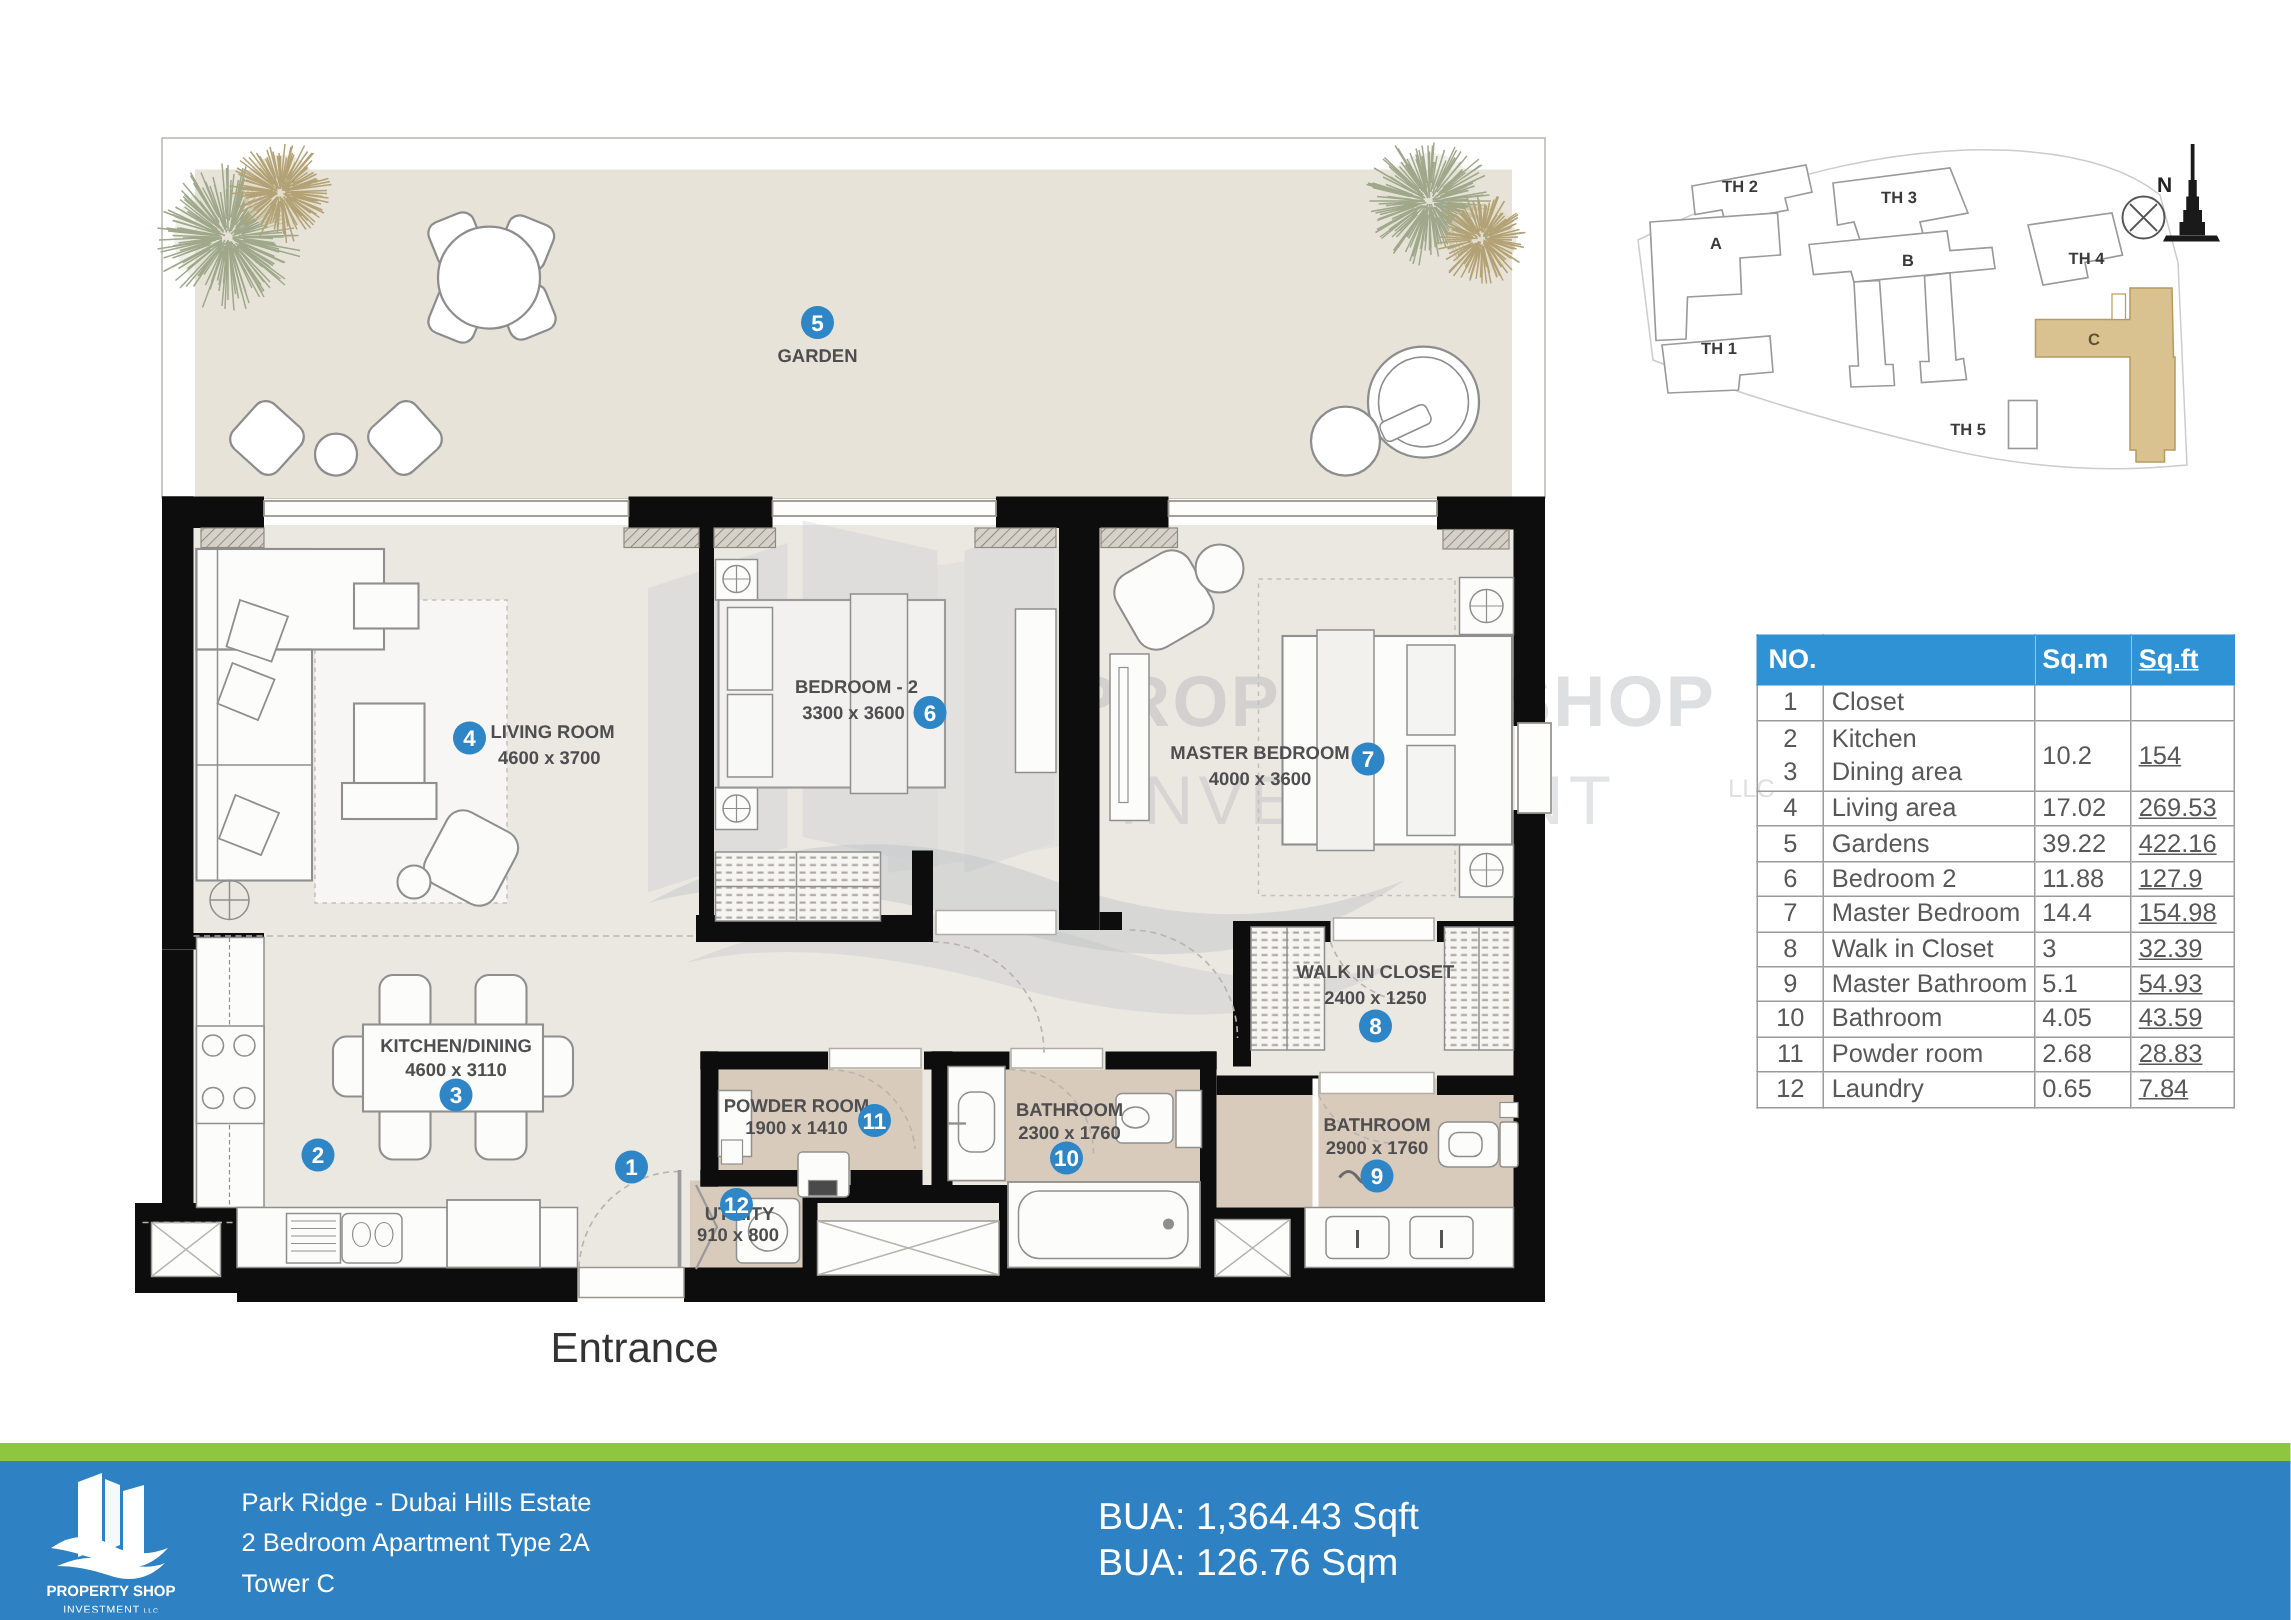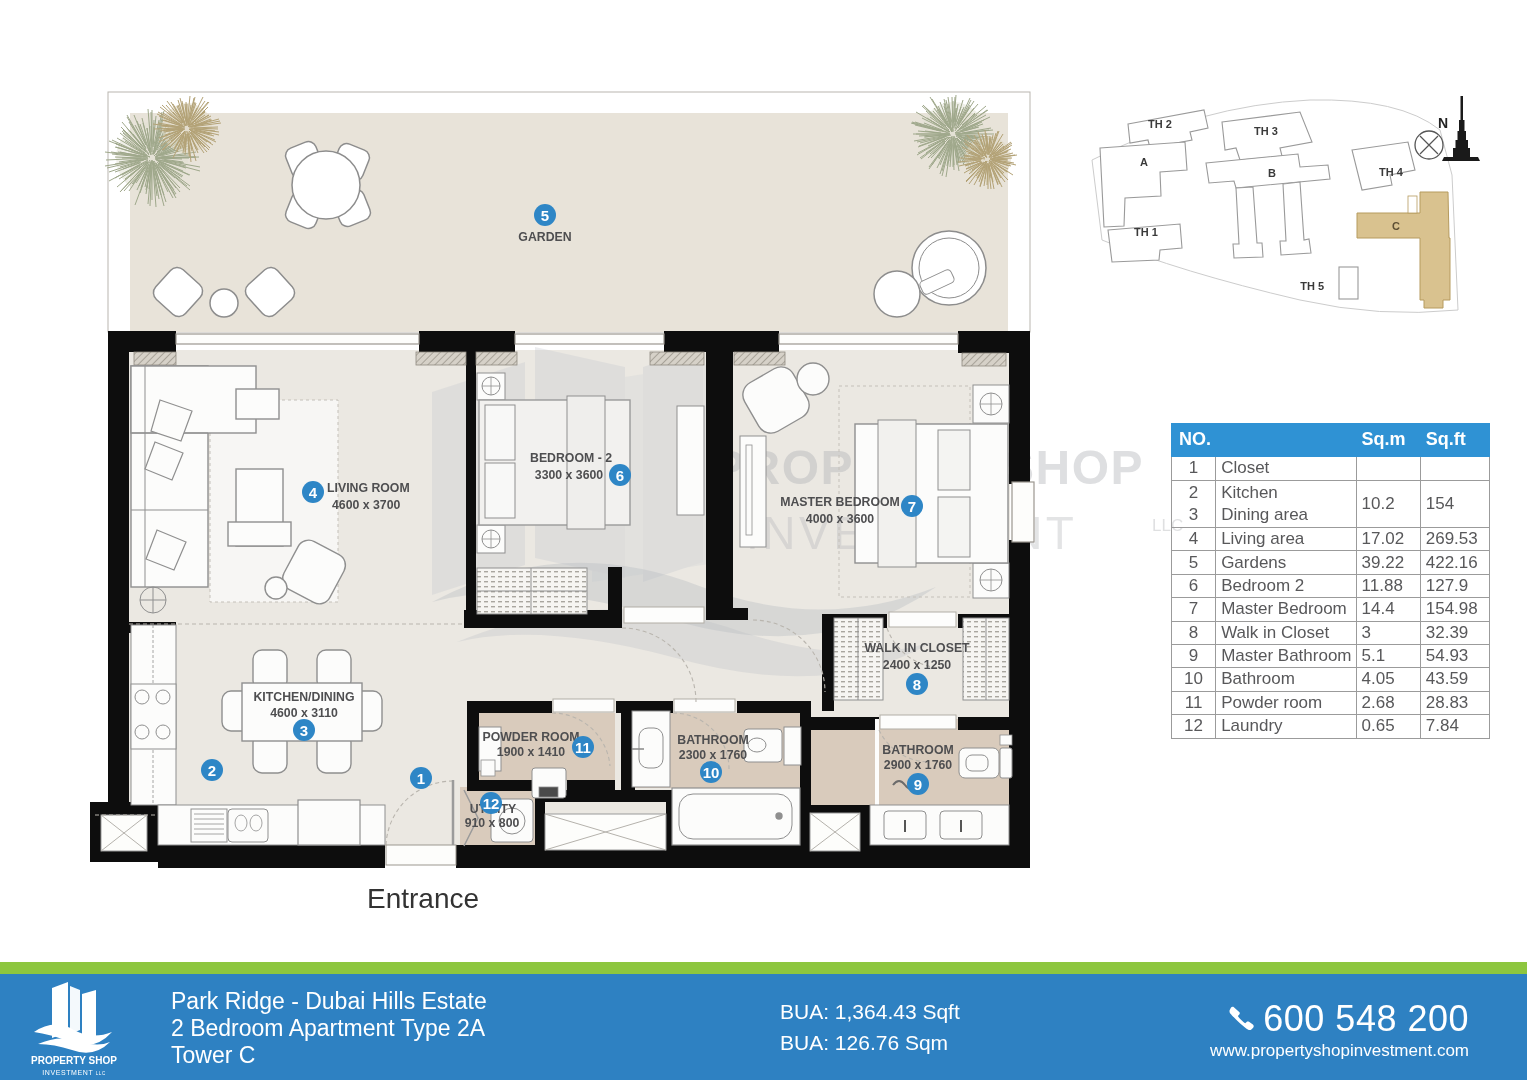--- a/index.html
+++ b/index.html
@@ -6,21 +6,21 @@
 *{box-sizing:border-box;}
 body{font-family:"Liberation Sans",sans-serif;}
 #stage{position:absolute;left:0;top:0;width:1527px;height:1080px;}
 svg text{font-family:"Liberation Sans",sans-serif;}
 .tbl{position:absolute;left:1171px;top:423px;width:319px;border-collapse:collapse;font-family:"Liberation Sans",sans-serif;color:#58585a;table-layout:fixed;}
 .tbl td{border:1px solid #9b9b9b;font-size:17px;padding:0 0 0 5px;line-height:1.3;white-space:nowrap;overflow:hidden;margin-left:36px;}
 .tbl .hd td{background:#2f92d4;color:#fff;font-weight:bold;border:1px solid #2f92d4;font-size:18px;}
 .tbl td.c1{width:44px;text-align:center;padding:0;}
 .tbl td.c2{width:140px;}
 .tbl td.c3{width:64px;}
-.tbl td.c4{width:69px;}
+.tbl td.c4{width:69px;text-decoration:underline;}
 #footer{position:absolute;left:0;top:962px;width:1527px;height:118px;}
 #footer .green{position:absolute;left:0;top:0;width:100%;height:12px;background:#8dc63f;}
 #footer .blue{position:absolute;left:0;top:12px;width:100%;height:106px;background:#2e81c2;}
 .ft{position:absolute;color:#fff;}
 </style>
 </head>
 <body>
 <div id="stage">
 <svg width="1527" height="1080" viewBox="0 0 1527 1080">
 <defs>
@@ -518,22 +518,16 @@
 <g fill="#fff">
 <path d="M28 8 L44 2 L44 52 L28 58 Z"></path>
 <path d="M46 6 L56 10 L56 50 L46 54 Z" opacity="0.95"></path>
 <path d="M58 14 L72 10 L72 56 L58 60 Z"></path>
 <path d="M10 52 Q30 38 50 50 Q68 60 88 52 Q70 72 46 62 Q26 54 10 52 Z"></path>
 <path d="M14 64 Q36 54 58 62 Q74 67 86 62 Q70 78 48 70 Q30 64 14 64 Z"></path>
 <text x="50" y="84" font-size="10" font-weight="bold" text-anchor="middle">PROPERTY SHOP</text>
 <text x="50" y="95" font-size="7" text-anchor="middle" letter-spacing="0.6">INVESTMENT <tspan font-size="4.5">LLC</tspan></text>
 </g>
 </svg>
-<div class="ft" style="left:161px;top:26px;font-size:23px;line-height:27px;margin-left:10px;">Park Ridge - Dubai Hills Estate<br>2 Bedroom Apartment Type 2A<br>Tower C</div>
-<div class="ft" style="left:780px;top:34px;font-size:21px;line-height:31px;">BUA: 1,364.43 Sqft<br>BUA: 126.76 Sqm</div>
-<div class="ft" style="left:1200px;top:36px;width:269px;text-align:right;">
-<div style="font-size:36px;letter-spacing:0.5px;"><svg width="30" height="30" viewBox="0 0 24 24" style="vertical-align:-3px;margin-right:6px;">
-            <path d="M5.5 2.5 C4.5 2 3.5 2.3 3 3.2 L2.2 4.8 C1.8 5.7 2 6.8 2.6 7.5 C4.8 10.1 13 18.5 17 20.5 C17.9 21 19 20.8 19.7 20.1 L20.9 18.9 C21.6 18.2 21.5 17 20.7 16.4 L17.6 14.2 C17 13.8 16.2 13.8 15.7 14.3 L14.6 15.4 C13 14.6 9.6 11.3 8.7 9.5 L9.8 8.4 C10.3 7.9 10.4 7.1 10 6.5 Z" fill="#fff"></path>
-          </svg>600 548 200</div>
-<div style="font-size:17px;margin-top:1px;">www.propertyshopinvestment.com</div>
+<div class="ft" style="left:161px;top:26px;font-size:17px;line-height:27px;">Park Ridge - Dubai Hills Estate<br>2 Bedroom Apartment Type 2A<br>Tower C</div>
+<div class="ft" style="left:732px;top:34px;font-size:25px;line-height:31px;">BUA: 1,364.43 Sqft<br>BUA: 126.76 Sqm</div>
 </div>
 </div>
-</div>
 
 </body></html>

